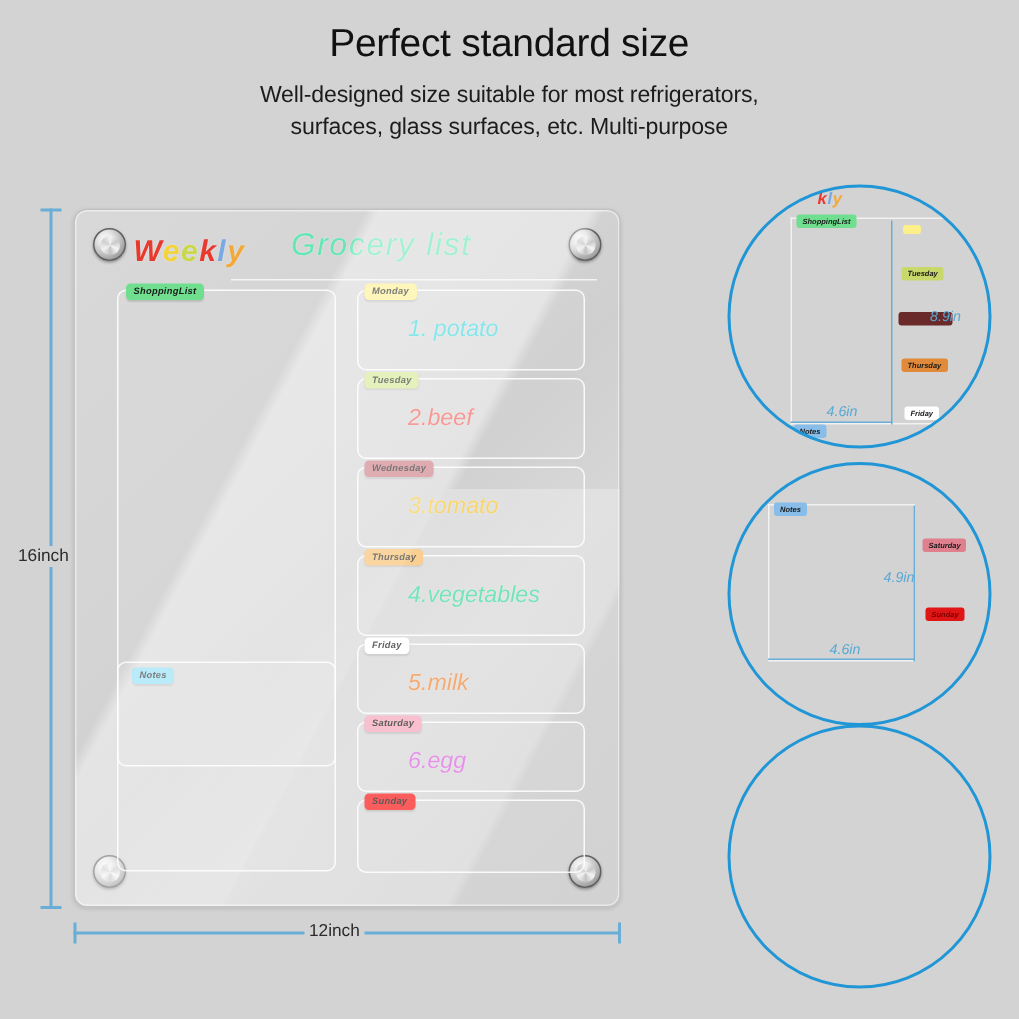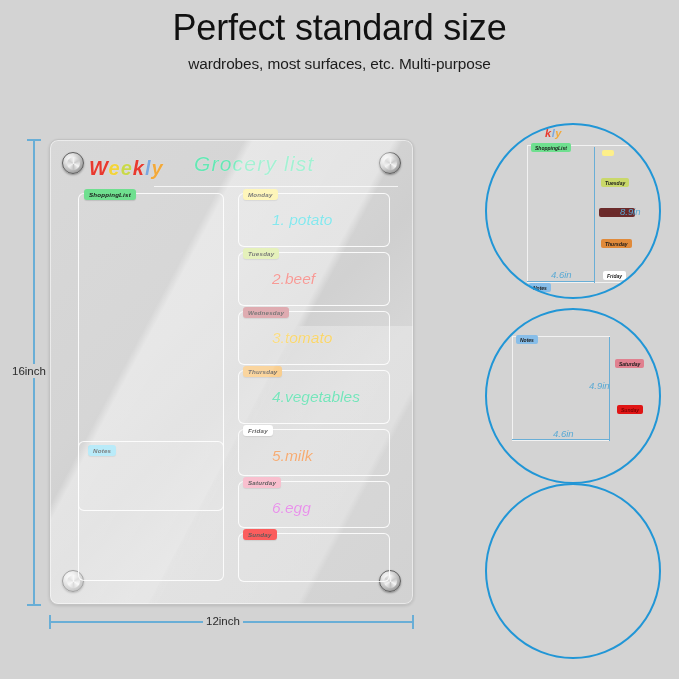--- a/index.html
+++ b/index.html
@@ -7,21 +7,21 @@
     width: 679px; height: 679px;
     background: #d3d3d3;
     font-family: "Liberation Sans", sans-serif;
     overflow: hidden;
   }
   #page { position: relative; width: 679px; height: 679px; background: #d3d3d3; }
 
   
   .hdr { position: absolute; left: 0; top: 0; width: 679px; text-align: center; }
   .hdr-title {
-    font-size: 36px; font-weight: 400; color: #111; letter-spacing: -0.2px;
+    font-size: 26px; font-weight: 400; color: #111; letter-spacing: -0.2px;
     line-height: 42px; padding-top: 7px;
   }
   .hdr-sub {
     font-size: 15.4px; color: #1c1c1c; line-height: 21px;
     padding-top: 4px; letter-spacing: -0.1px;
   }
 
   
   .dim-line { position: absolute; background: #69aed6; }
   .dim-cap  { position: absolute; background: #69aed6; }
@@ -111,21 +111,22 @@
          letter-spacing: .5px; }
 </style>
 </head>
 <body>
 
 <div id="page">
 
   <div class="hdr">
     <div class="hdr-title">Perfect standard size</div>
     <div class="hdr-sub">
-      <div>wardrobes, most surfaces, etc. Multi-purpose</div>
+      <div>Well-designed size suitable for most refrigerators,</div>
+      <div>surfaces, glass surfaces, etc. Multi-purpose</div>
     </div>
   </div>
 
   <div>
     <div class="dim-line" style="left:33px; top:139px; width:1.6px; height:466px;"></div>
     <div class="dim-cap" style="left:27px; top:139px; width:14px; height:1.6px;"></div>
     <div class="dim-cap" style="left:27px; top:604px; width:14px; height:1.6px;"></div>
     <div class="dim-text" style="left:9px; top:364px;">16inch</div>
   </div>
 

